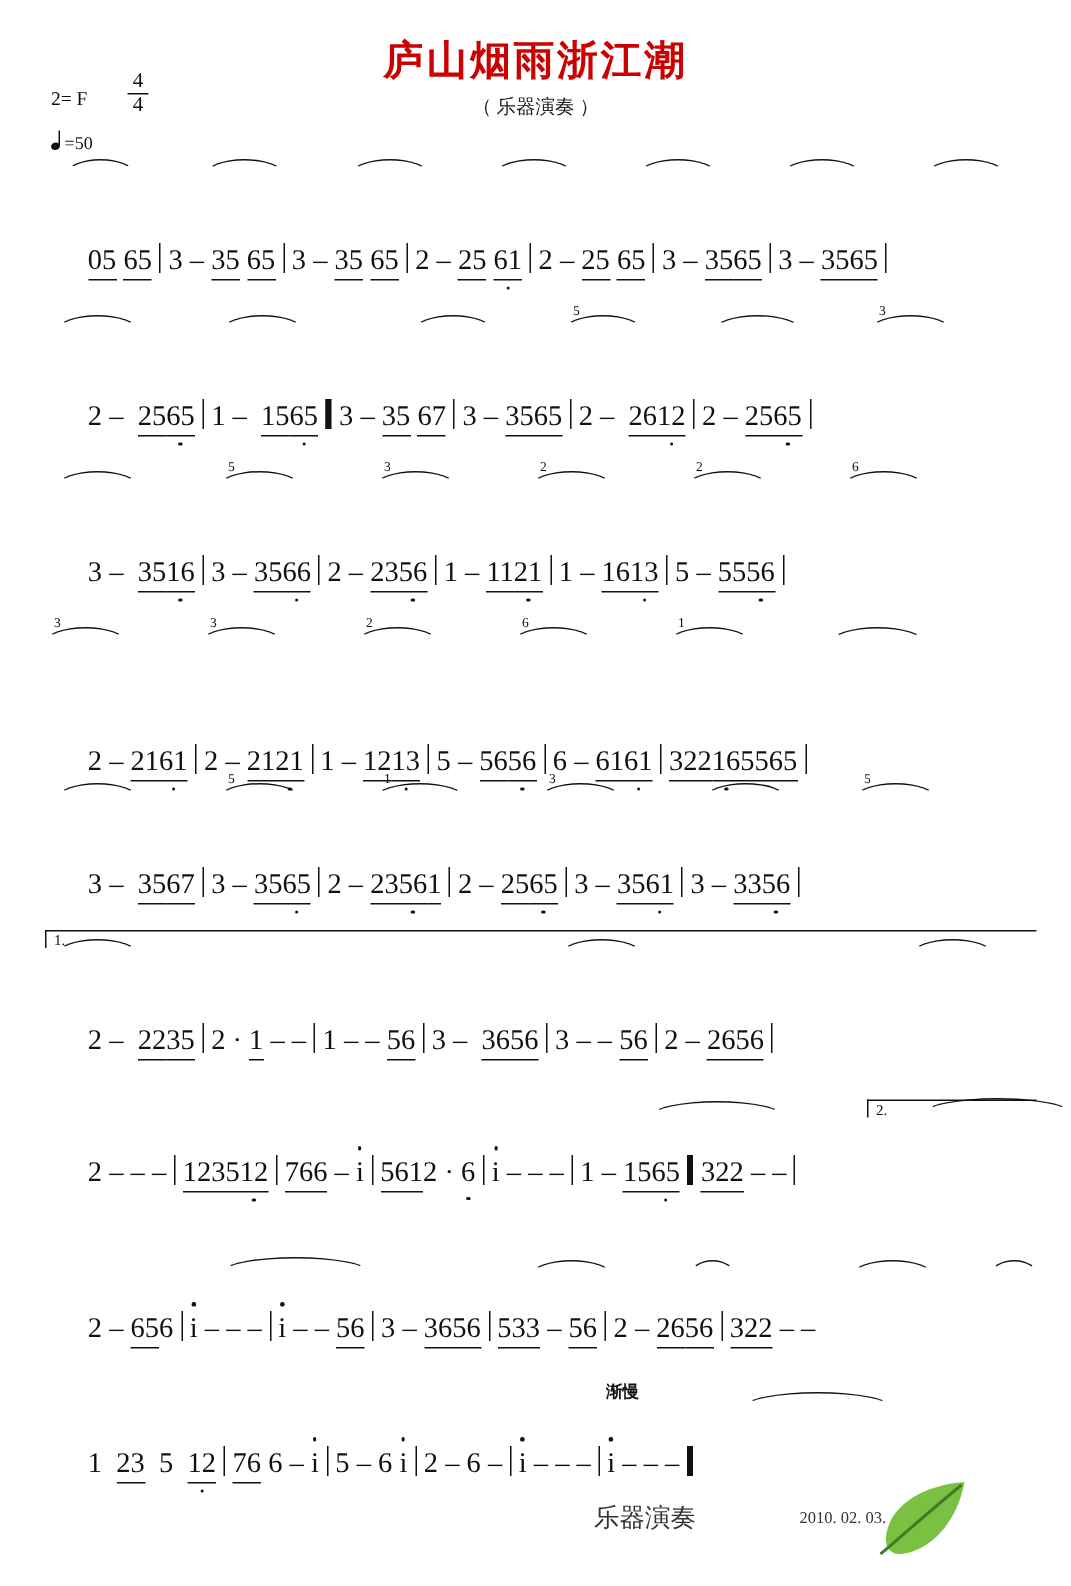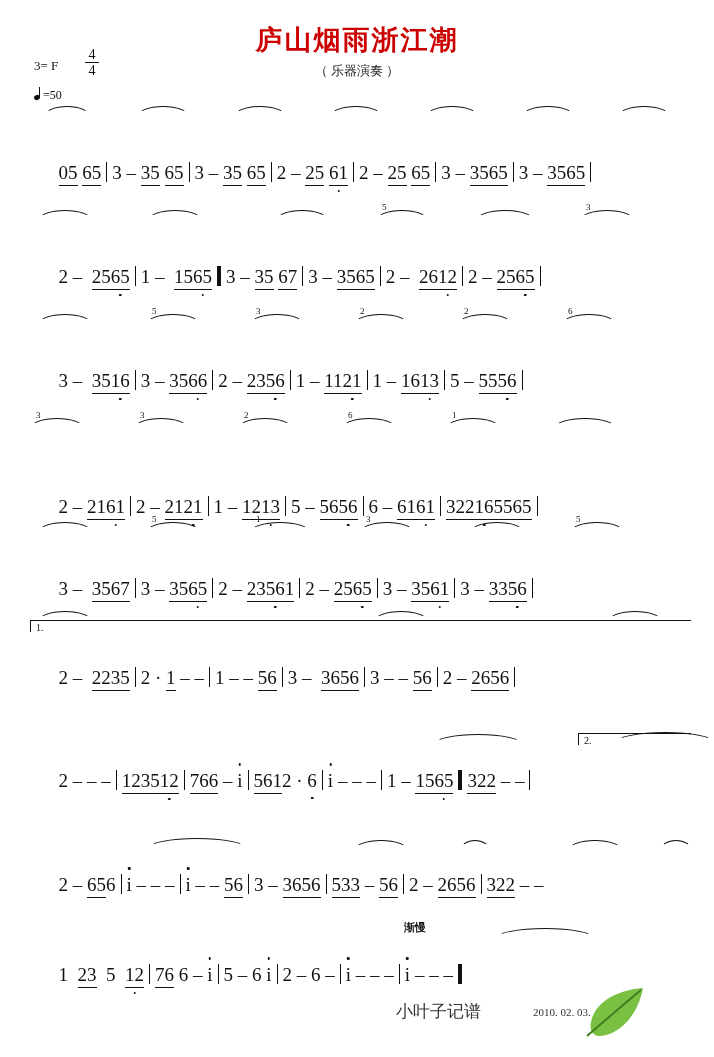--- a/index.html
+++ b/index.html
@@ -114,21 +114,21 @@
   }
 </style>
 </head>
 <body>
 
 <div class="sheet">
 
   <div class="title">庐山烟雨浙江潮</div>
   <div class="subtitle">（ 乐器演奏 ）</div>
 
-  <div class="keysig">3= F</div>
+  <div class="keysig">2= F</div>
   <div class="meter">
     <span class="num">4</span>
     <span class="bar"></span>
     <span class="num">4</span>
   </div>
   <div class="tempo">
     <span class="notehead"></span><span>=50</span>
   </div>
 
   <div class="row" style="top:118px">
@@ -162,21 +162,21 @@
 
   <div class="row" style="top:534px">
     <div class="inner">
       <span class="slur" style="left:8px;top:-12px;width:52px;"></span>
       <span>3 –  </span><span class="note u1">35</span><span class="note u1">67</span><span class="barline"></span><span class="tnum" style="left:122px;top:-20px;">5</span><span class="slur" style="left:116px;top:-12px;width:52px;"></span><span>3 – </span><span class="note u1">35</span><span class="note u1 dotlow">65</span><span class="barline"></span><span class="tnum" style="left:226px;top:-20px;">1</span><span class="slur" style="left:220px;top:-12px;width:58px;"></span><span>2 – </span><span class="note u1">23</span><span class="note u1 dotlow">56</span><span class="note u1">1</span><span class="barline"></span><span class="tnum" style="left:336px;top:-20px;">3</span><span class="slur" style="left:330px;top:-12px;width:52px;"></span><span>2 – </span><span class="note u1">25</span><span class="note u1 dotlow">65</span><span class="barline"></span><span class="slur" style="left:440px;top:-12px;width:52px;"></span><span>3 – </span><span class="note u1">35</span><span class="note u1 dotlow">61</span><span class="barline"></span><span class="tnum" style="left:546px;top:-20px;">5</span><span class="slur" style="left:540px;top:-12px;width:52px;"></span><span>3 – </span><span class="note u1">33</span><span class="note u1 dotlow">56</span><span class="barline"></span>
     </div>
   </div>
 
   <div class="ending" style="left:30px;top:620px;width:660px;"></div>
   <div class="tnum" style="left:36px;top:622px;font-size:10px;">1.</div>
-  <div class="row" style="top:623px">
+  <div class="row" style="top:638px">
     <div class="inner">
       <span class="slur" style="left:8px;top:-12px;width:52px;"></span>
       <span>2 –  </span><span class="note u1">22</span><span class="note u1">35</span><span class="barline"></span><span>2 · </span><span class="note u1">1</span><span> – –</span><span class="barline"></span><span>1 – – </span><span class="note u1">56</span><span class="barline"></span><span class="slur" style="left:344px;top:-12px;width:52px;"></span><span>3 –  </span><span class="note u1">36</span><span class="note u1">56</span><span class="barline"></span><span>3 – – </span><span class="note u1">56</span><span class="barline"></span><span class="slur" style="left:578px;top:-12px;width:52px;"></span><span>2 – </span><span class="note u1">26</span><span class="note u1">56</span><span class="barline"></span>
     </div>
   </div>
 
   <div class="ending" style="left:578px;top:733px;width:112px;"></div>
   <div class="tnum" style="left:584px;top:735px;font-size:10px;">2.</div>
   <div class="row" style="top:748px">
     <div class="inner">
@@ -190,20 +190,20 @@
     </div>
   </div>
 
   <div class="ritard" style="left:404px;top:920px;">渐慢</div>
   <div class="row" style="top:942px">
     <div class="inner">
       <span>1  </span><span class="note u1">23</span><span>  5  </span><span class="note u1 dotlow">12</span><span class="barline"></span><span class="note u1">76</span><span> 6 – </span><span class="note dothigh">i</span><span class="barline"></span><span>5 – 6 </span><span class="note dothigh">i</span><span class="barline"></span><span>2 – 6 –</span><span class="barline"></span><span class="slur" style="left:466px;top:-14px;width:96px;"></span><span class="note dothigh">i</span><span> – – –</span><span class="barline"></span><span class="note dothigh">i</span><span> – – –</span><span class="barline" style="width:3px;border-left:1px solid #111;"></span>
     </div>
   </div>
 
-  <div class="sign">小叶子记谱</div>
+  <div class="sign">乐器演奏</div>
   <div class="date">2010. 02. 03.</div>
   <svg class="leaf" viewBox="0 0 60 52">
     <path d="M58 2 C32 4 10 16 6 36 C4 44 8 50 14 50 C30 50 52 34 58 2 Z" fill="#7ac143"></path>
     <path d="M2 50 C14 40 34 22 56 4" stroke="#3f7d20" stroke-width="2" fill="none"></path>
   </svg>
 
 </div>
 
 </body></html>

